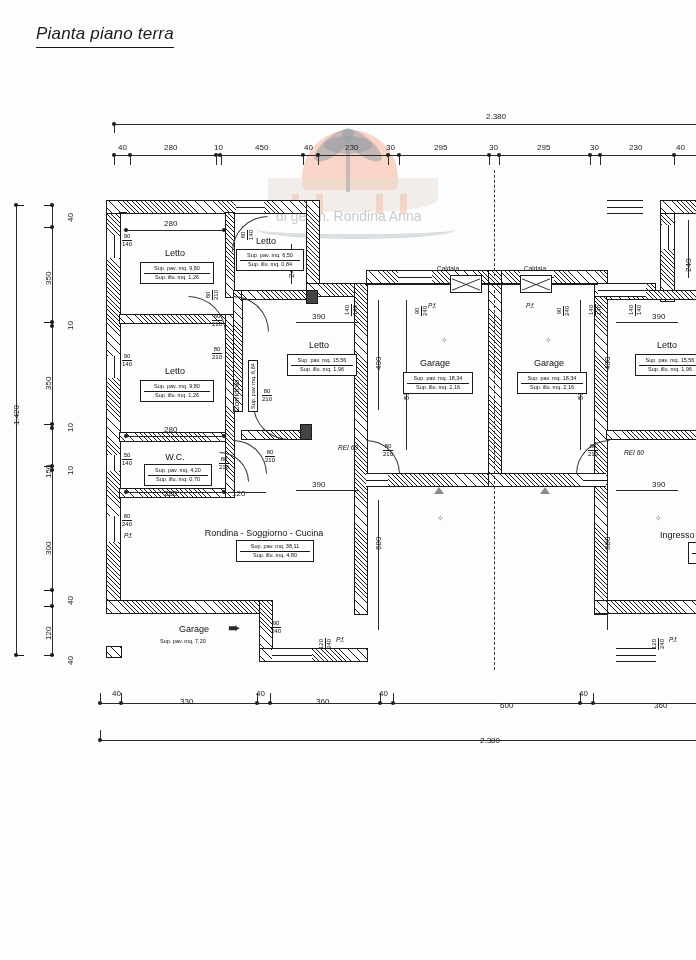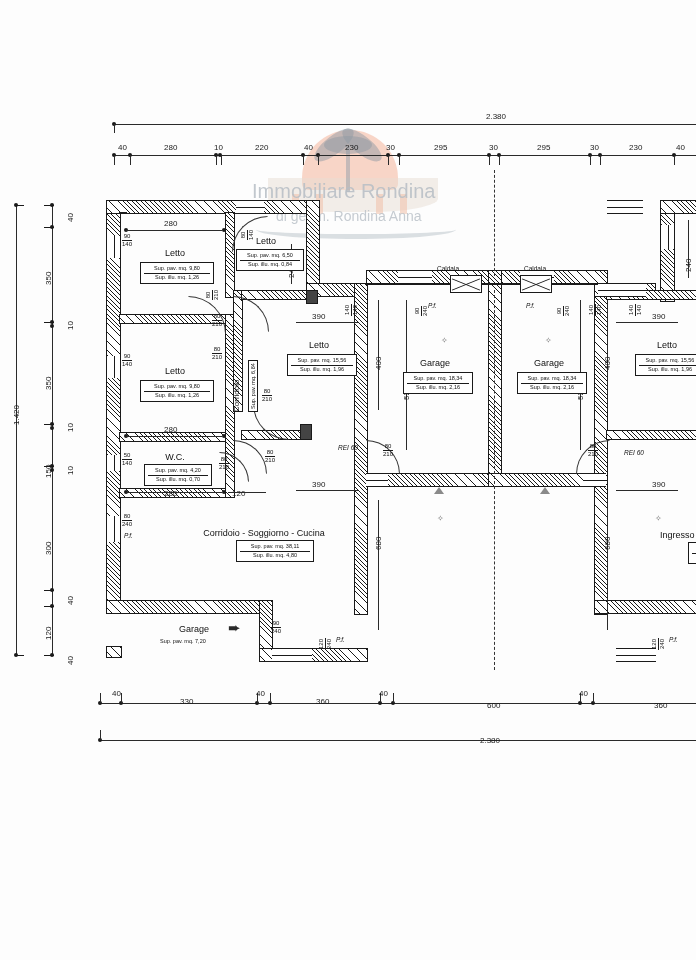--- a/index.html
+++ b/index.html
@@ -85,35 +85,35 @@
   .ahead{position:absolute;width:0;height:0;border-left:5px solid transparent;
          border-right:5px solid transparent;border-bottom:7px solid #8a8a8a;}
   .swatch{position:absolute;border:1px solid #1a1a1a;
           background:repeating-linear-gradient(45deg,#1a1a1a 0 .6px,#fff .6px 3.2px);}
 </style>
 </head>
 <body>
 
 <div id="sheet">
 
+  <div class="title">Pianta piano terra</div>
 
   <div class="wm">
     <div class="sun"></div>
     <div class="base"></div>
     <div class="col" style="left:46px;"></div>
     <div class="col" style="left:70px;"></div>
     <div class="col" style="left:130px;"></div>
     <div class="col" style="left:154px;"></div>
     <div class="trunk"></div>
     <div class="frond f2"></div>
     <div class="frond f3"></div>
     <div class="frond"></div>
     <div class="wave"></div>
   </div>
-  <div class="wm-t1" style="left:252px;top:180px;">Immobiliare Rondina</div>
   <div class="wm-t2" style="left:276px;top:208px;">di geom. Rondina Anna</div>
 
   <div class="hl" style="left:114px;top:124px;width:582px;"></div>
   <div class="dot" style="left:112px;top:122px;"></div>
   <div class="tick" style="left:114px;top:124px;height:9px;"></div>
   <div class="dim" style="left:486px;top:112px;">2.380</div>
 
   <div class="hl" style="left:114px;top:155px;width:582px;"></div>
 
   <div class="dot" style="left:112px;top:153px;"></div>
@@ -139,21 +139,21 @@
   <div class="dot" style="left:588px;top:153px;"></div>
   <div class="tick" style="left:590px;top:155px;height:10px;"></div>
   <div class="dot" style="left:598px;top:153px;"></div>
   <div class="tick" style="left:600px;top:155px;height:10px;"></div>
   <div class="dot" style="left:672px;top:153px;"></div>
   <div class="tick" style="left:674px;top:155px;height:10px;"></div>
 
   <div class="dim" style="left:118px;top:143px;">40</div>
   <div class="dim" style="left:164px;top:143px;">280</div>
   <div class="dim" style="left:214px;top:143px;">10</div>
-  <div class="dim" style="left:255px;top:143px;">220</div>
+  <div class="dim" style="left:255px;top:143px;">450</div>
   <div class="dim" style="left:304px;top:143px;">40</div>
   <div class="dim" style="left:345px;top:143px;">230</div>
   <div class="dim" style="left:386px;top:143px;">30</div>
   <div class="dim" style="left:434px;top:143px;">295</div>
   <div class="dim" style="left:489px;top:143px;">30</div>
   <div class="dim" style="left:537px;top:143px;">295</div>
   <div class="dim" style="left:590px;top:143px;">30</div>
   <div class="dim" style="left:629px;top:143px;">230</div>
   <div class="dim" style="left:676px;top:143px;">40</div>
 
@@ -213,21 +213,21 @@
   <div class="tick" style="left:380px;top:693px;height:10px;"></div>
   <div class="tick" style="left:393px;top:693px;height:10px;"></div>
   <div class="tick" style="left:580px;top:693px;height:10px;"></div>
   <div class="tick" style="left:593px;top:693px;height:10px;"></div>
 
   <div class="dim" style="left:112px;top:689px;">40</div>
   <div class="dim" style="left:180px;top:697px;">330</div>
   <div class="dim" style="left:256px;top:689px;">40</div>
   <div class="dim" style="left:316px;top:697px;">360</div>
   <div class="dim" style="left:379px;top:689px;">40</div>
-  <div class="dim" style="left:487px;top:701px;">600</div>
+  <div class="dim" style="left:500px;top:701px;">600</div>
   <div class="dim" style="left:579px;top:689px;">40</div>
   <div class="dim" style="left:654px;top:701px;">360</div>
 
   <div class="hl" style="left:100px;top:740px;width:596px;"></div>
   <div class="dot" style="left:98px;top:738px;"></div>
   <div class="tick" style="left:100px;top:730px;height:10px;"></div>
   <div class="dim" style="left:480px;top:736px;">2.380</div>
 
   <div class="wall" style="left:106px;top:200px;width:13px;height:412px;"></div>
 
@@ -508,21 +508,21 @@
     <div>Sup. illu. mq. 2,16</div>
   </div>
   <div class="cross" style="left:545px;top:336px;">✧</div>
 
   <div class="rname" style="left:636px;top:340px;width:62px;">Letto</div>
   <div class="sbox" style="left:635px;top:354px;width:62px;">
     <div>Sup. pav. mq. 15,56</div>
     <div>Sup. illu. mq. 1,96</div>
   </div>
 
-  <div class="rname" style="left:184px;top:528px;width:160px;">Corridoio - Soggiorno - Cucina</div>
+  <div class="rname" style="left:184px;top:528px;width:160px;">Rondina - Soggiorno - Cucina</div>
   <div class="sbox" style="left:236px;top:540px;width:70px;">
     <div>Sup. pav. mq. 38,11</div>
     <div>Sup. illu. mq. 4,80</div>
   </div>
   <div class="cross" style="left:437px;top:514px;">✧</div>
   <div class="cross" style="left:655px;top:514px;">✧</div>
 
   <div class="rname" style="left:660px;top:530px;width:60px;text-align:left;">Ingresso</div>
   <div class="sbox" style="left:688px;top:542px;width:30px;">
     <div>&nbsp;</div>

